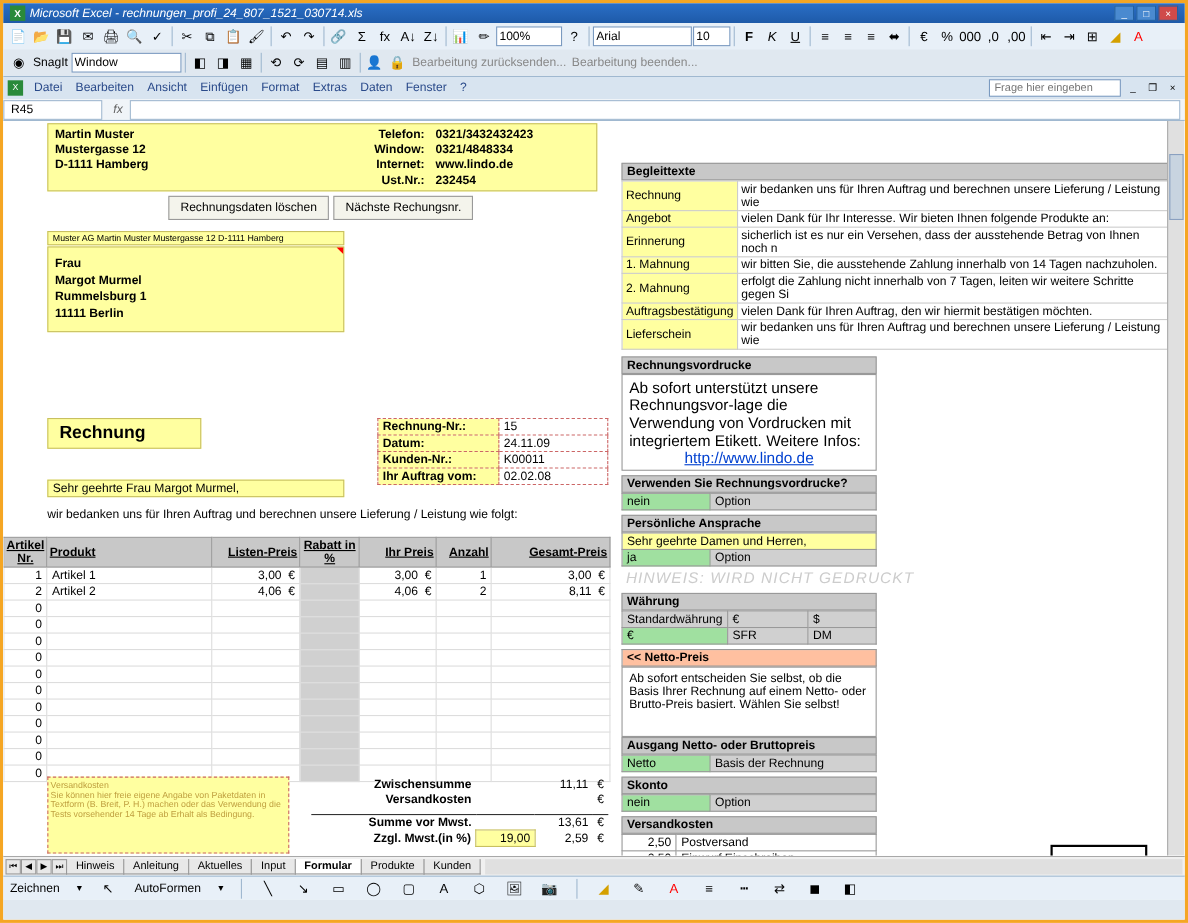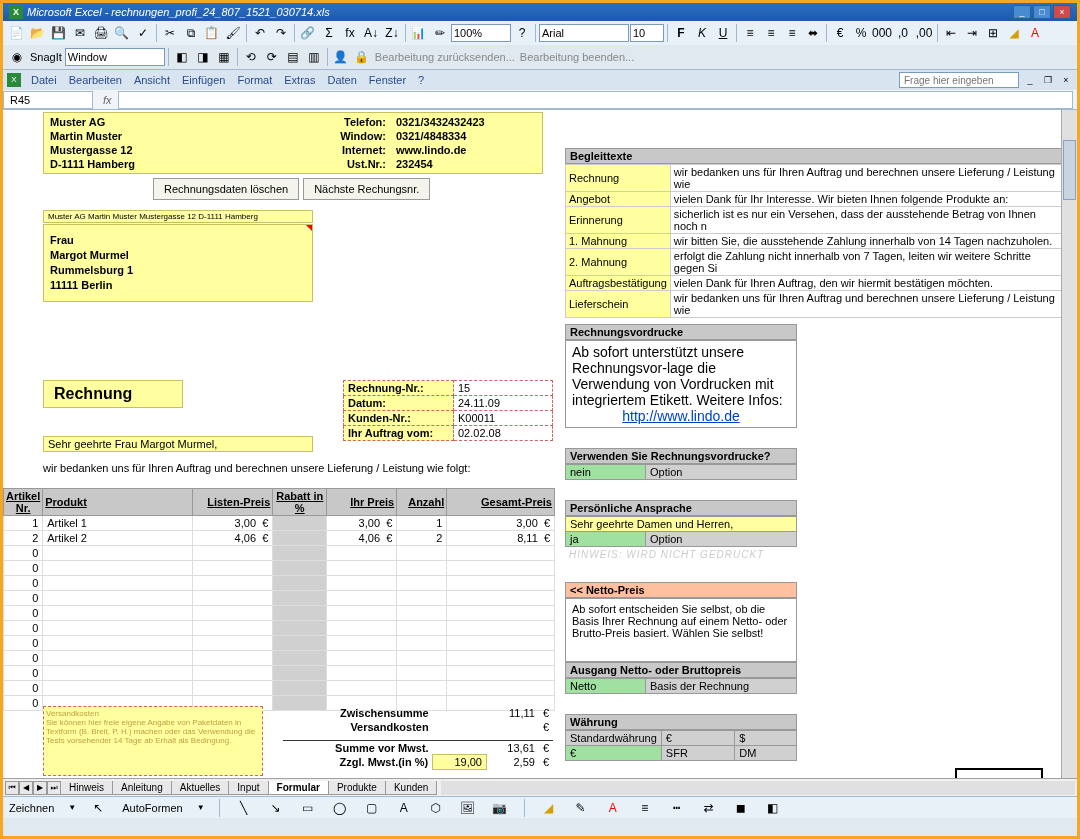--- a/index.html
+++ b/index.html
@@ -194,29 +194,29 @@
   }
   .begleit td.txt { background: #fff; }
   .begleit td.key { width: 100px; }
   .vordrucke {
     margin-top: 6px; width: 232px;
   }
   .vordrucke .body {
     border: 1px solid #999; padding: 3px 6px; font-size: 14px;
   }
   .vordrucke .link { color: #0040d0; text-decoration: underline; text-align: center; display: block; }
-  .kvtable { width: 232px; margin-top: 20px; }
+  .kvtable { width: 232px; margin-top: 4px; }
   .kvtable table { width: 100%; border-collapse: collapse; font-size: 11px; }
   .kvtable td { border: 1px solid #999; padding: 1px 4px; }
   .kvtable td.green { background: #a0e0a0; width: 80px; }
   .kvtable td.gray { background: #d0d0d0; }
   .kvtable td.yellow { background: #ffffa0; }
   .kvtable td.red { background: #ffc0a0; font-weight: bold; }
   .hinweis {
-    color: #ccc; font-size: 10px; font-style: italic;
+    color: #ccc; font-size: 14px; font-style: italic;
     letter-spacing: 1px; padding: 2px 4px;
   }
   .black-box {
     position: absolute; top: 620px; left: 390px; width: 88px; height: 16px;
     border: 2px solid #000; background: #fff;
   }
   
   .sheet-tabs {
     display: flex; align-items: center; background: #f0f0f0;
     border-top: 1px solid #a0a0a0; height: 18px; padding: 0 2px;
@@ -369,21 +369,20 @@
     <span class="fx-label">fx</span>
     <div class="formula-input"></div>
   </div>
 
   <div class="sheet-area">
     <div class="sheet-content">
 
       <div class="invoice-left">
         <div class="company-block">
           <div class="company-col">
-            <div>Muster AG</div>
             <div>Martin Muster</div>
             <div>Mustergasse 12</div>
             <div>D-1111 Hamberg</div>
           </div>
           <div class="company-col right">
             <div class="company-lbl">
               <div>Telefon:</div>
               <div>Window:</div>
               <div>Internet:</div>
               <div>Ust.Nr.:</div>
@@ -682,54 +681,54 @@
               <td class="green">ja</td>
               <td class="gray">Option</td>
             </tr>
           </tbody>
             </table>
         </div>
 
         <div class="hinweis">HINWEIS: WIRD NICHT GEDRUCKT</div>
 
         <div class="kvtable">
+          <div class="panel-hdr">Währung</div>
+          <table>
+            <tbody>
+                <tr>
+              <td class="gray">Standardwährung</td>
+              <td class="gray">€</td>
+              <td class="gray">$</td>
+            </tr>
+            <tr>
+              <td class="green">€</td>
+              <td class="gray">SFR</td>
+              <td class="gray">DM</td>
+            </tr>
+          </tbody>
+            </table>
+        </div>
+
+        <div class="kvtable">
           <table>
               <tbody>
                 <tr>
                   <td class="red" colspan="2">&lt;&lt; Netto-Preis</td>
                 </tr>
               </tbody>
             </table>
           <div style="border:1px solid #999; padding:4px 6px; height:64px">Ab sofort entscheiden Sie selbst, ob die Basis Ihrer Rechnung auf einem Netto- oder Brutto-Preis basiert. Wählen Sie selbst!</div>
           <div class="panel-hdr">Ausgang Netto- oder Bruttopreis</div>
           <table>
               <tbody>
                 <tr>
             <td class="green">Netto</td>
             <td class="gray">Basis der Rechnung</td>
           </tr>
               </tbody>
-            </table>
-        </div>
-
-        <div class="kvtable">
-          <div class="panel-hdr">Währung</div>
-          <table>
-            <tbody>
-                <tr>
-              <td class="gray">Standardwährung</td>
-              <td class="gray">€</td>
-              <td class="gray">$</td>
-            </tr>
-            <tr>
-              <td class="green">€</td>
-              <td class="gray">SFR</td>
-              <td class="gray">DM</td>
-            </tr>
-          </tbody>
             </table>
         </div>
 
         <div class="kvtable">
           <div class="panel-hdr">Skonto</div>
           <table>
               <tbody>
                 <tr>
             <td class="green">nein</td>
             <td class="gray">Option</td>

